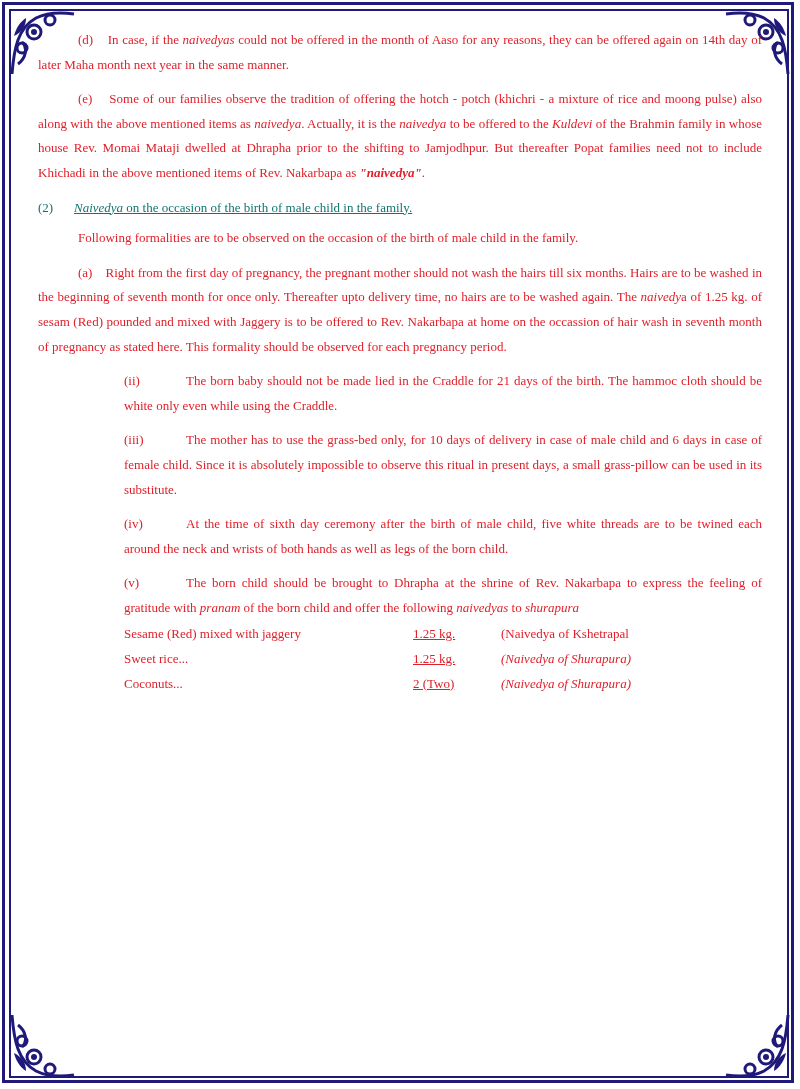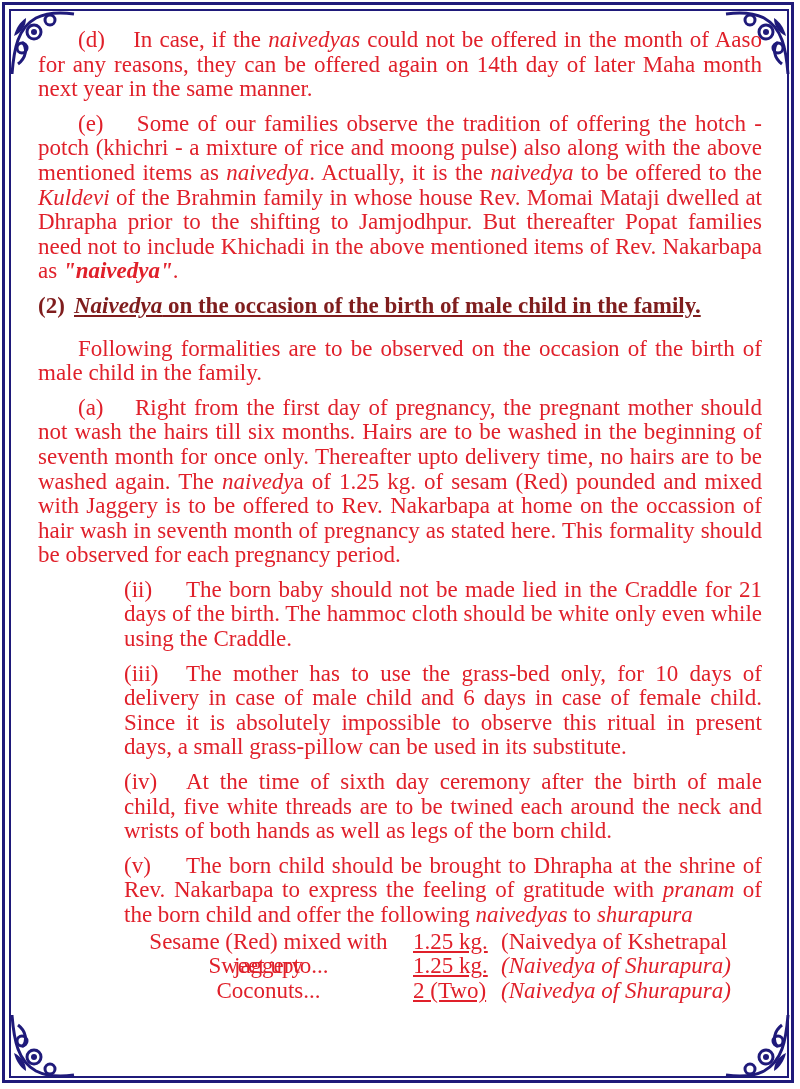--- a/index.html
+++ b/index.html
@@ -4,30 +4,30 @@
 <style>
   html, body { margin:0; padding:0; background:#ffffff; }
   body { width:800px; height:1089px; position:relative; overflow:hidden; }
   .frame-outer { position:absolute; left:2px; top:2px; width:792px; height:1081px; border:3px solid #1f1a7a; box-sizing:border-box; }
   .frame-inner { position:absolute; left:9px; top:9px; width:780px; height:1069px; border:2px solid #1f1a7a; box-sizing:border-box; }
   .corner { position:absolute; width:70px; height:70px; }
   .corner.tl { left:8px; top:8px; }
   .corner.tr { right:8px; top:8px; transform:scaleX(-1); }
   .corner.bl { left:8px; bottom:8px; transform:scaleY(-1); }
   .corner.br { right:8px; bottom:8px; transform:scale(-1,-1); }
-  .content { position:absolute; left:38px; top:28px; width:724px; font-family:"Liberation Serif", serif; color:#e0202a; font-size:23px; line-height:24.6px; }
+  .content { position:absolute; left:38px; top:28px; width:724px; font-family:"Liberation Serif", serif; color:#e0202a; font-size:13px; line-height:24.6px; }
   p { margin:0 0 10px 0; text-align:justify; }
   .indent { text-indent:40px; }
   .sub { margin-left:86px; }
   .sub .lbl { display:inline-block; width:62px; }
-  .heading { color:#7f1d1d; font-weight:bold; text-decoration:underline; margin-bottom:18px; }
+  .heading { color:#0f766e; font-weight:normal; text-decoration:underline; margin-bottom:6px; }
   .heading .num { display:inline-block; width:36px; }
   .table { margin-left:86px; }
   .row { display:flex; height:24.6px; }
-  .c1 { width:289px;text-align:center; }
+  .c1 { width:289px; }
   .c2 { width:88px;text-decoration:underline; }
   .c3 { }
   i { font-style:italic; }
   .b { font-weight:bold; font-style:italic; }
   .bline .lbl2 { display:inline-block; width:46px; }
 </style>
 </head>
 <body>
 
 <div class="frame-outer"></div>
@@ -105,21 +105,21 @@
 
   <p class="sub" style="margin-bottom:2px"><span class="lbl">(v)</span><span>The born child should be brought to Dhrapha at the shrine of Rev. Nakarbapa to express the feeling of gratitude with </span><i>pranam</i><span> of the born child and offer the following </span><i>naivedyas</i><span> to </span><i>shurapura</i></p>
 
   <div class="table">
     <div class="row">
       <span class="c1">Sesame (Red) mixed with jaggery</span>
       <span class="c2">1.25 kg.</span>
       <span class="c3">(Naivedya of Kshetrapal</span>
     </div>
     <div class="row">
-      <span class="c1">Sweet upto...</span>
+      <span class="c1">Sweet rice...</span>
       <span class="c2">1.25 kg.</span>
       <i class="c3">(Naivedya of Shurapura)</i>
     </div>
     <div class="row">
       <span class="c1">Coconuts...</span>
       <span class="c2">2 (Two)</span>
       <i class="c3">(Naivedya of Shurapura)</i>
     </div>
   </div>
 </div>

